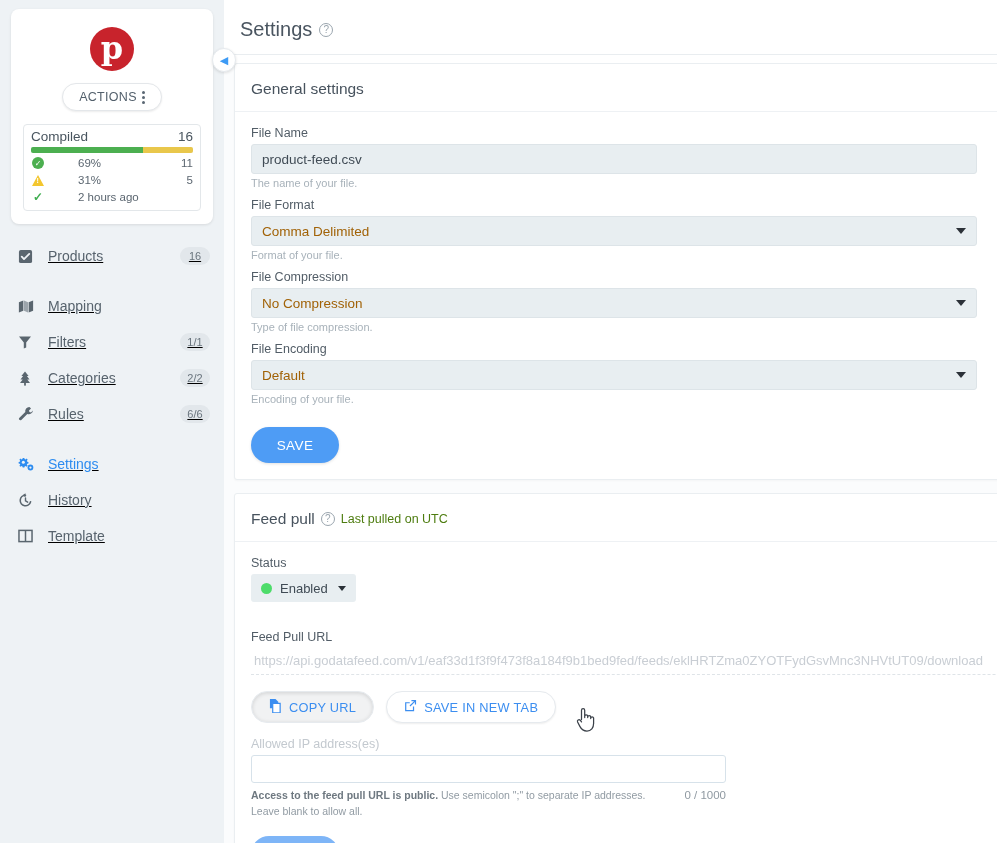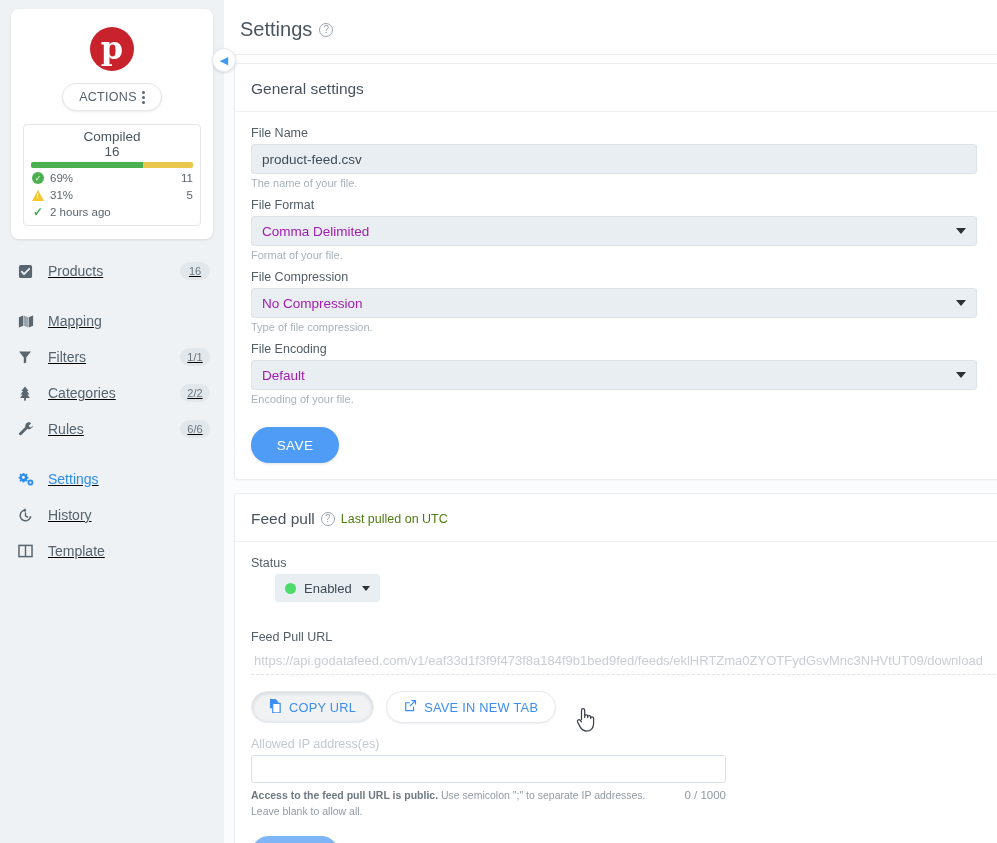--- a/index.html
+++ b/index.html
@@ -56,31 +56,31 @@
   .kebab { display: inline-flex; flex-direction: column; gap: 2px; }
   .kebab i { width: 3px; height: 3px; border-radius: 50%; background: #5a6773; display: block; }
 
   .stats-box {
     margin-top: 13px;
     border: 1px solid #e3e7ea;
     border-radius: 4px;
     padding: 4px 7px 6px 7px;
     background: #fff;
   }
-  .stats-top { display: flex; justify-content: space-between; align-items: center; flex-direction: column; }
+  .stats-top { display: flex; justify-content: space-between; align-items: center; }
   .stats-top .lbl { font-size: 13.5px; color: #49555f; }
   .stats-top .val { font-size: 13.5px; color: #49555f; }
 
   .bar { margin-top: 3px; height: 6px; border-radius: 2px; display: flex; overflow: hidden; background: #e9ecef; }
   .bar .seg-green { background: #4caf50; }
   .bar .seg-yellow { background: #e9c74b; }
 
   .stat-row { display: flex; align-items: center; margin-top: 3px; font-size: 11.5px; color: #5b6670; }
   .stat-row .ico { width: 14px; height: 14px; margin-right: 5px; flex: 0 0 14px; display: flex; align-items: center; justify-content: center; }
-  .stat-row .pct { flex: 1; }
+  .stat-row .pct { flex: 1; margin-left: 28px; }
   .stat-row .cnt { color: #5b6670; }
 
   .dot-check { width: 12px; height: 12px; border-radius: 50%; background: #4caf50; color: #fff; font-size: 8px; display: flex; align-items: center; justify-content: center; }
   .tri-warn { width: 0; height: 0; border-left: 6px solid transparent; border-right: 6px solid transparent; border-bottom: 11px solid #f3c62e; position: relative; }
   .tri-warn::after { content: "!"; position: absolute; left: -1.5px; top: 2px; font-size: 7px; color: #fff; font-weight: bold; }
   .plain-check { color: #3fae50; font-size: 12px; font-weight: bold; }
 
   .nav { margin-top: 14px; text-decoration: underline; }
   .nav-item {
     display: flex; align-items: center;
@@ -164,21 +164,21 @@
     font-size: 13.5px; color: #414c56;
     display: flex; align-items: center;
     font-family: "Liberation Sans", sans-serif;
   }
   .field-select {
     width: 726px; height: 30px;
     background: #e8eef1;
     border: 1px solid #dde4e8;
     border-radius: 3px;
     padding: 0 28px 0 10px;
-    font-size: 13.5px; color: #a21caf;
+    font-size: 13.5px; color: #a16207;
     display: flex; align-items: center;
     position: relative;
     cursor: pointer;
   }
   .field-select .caret {
     position: absolute; right: 10px; top: 50%; transform: translateY(-50%);
     width: 0; height: 0;
     border-left: 5px solid transparent;
     border-right: 5px solid transparent;
     border-top: 6px solid #2b3138;
@@ -198,21 +198,20 @@
 
   .card-head-inline { display: flex; align-items: center; gap: 6px; padding: 0 0 13px 16px; }
   .subtle-note { font-size: 12.5px; color: #4d7c0f; }
 
   .status-pill {
     display: inline-flex; align-items: center; gap: 8px;
     height: 28px; padding: 0 10px;
     background: #e8eef1; border-radius: 3px;
     font-size: 13px; color: #3f4a54;
     cursor: pointer;
-    margin-left: 24px;
   }
   .status-dot { width: 11px; height: 11px; border-radius: 50%; background: #4ddc6a; }
   .status-caret { width: 0; height: 0; border-left: 4.5px solid transparent; border-right: 4.5px solid transparent; border-top: 5.5px solid #2b3138; margin-left: 2px; }
 
   .url-text {
     font-size: 13px; color: #c9ced4;
     padding: 5px 0 6px 3px;
     border-bottom: 1px dashed #dfe4e8;
     white-space: nowrap;
     width: 965px;

